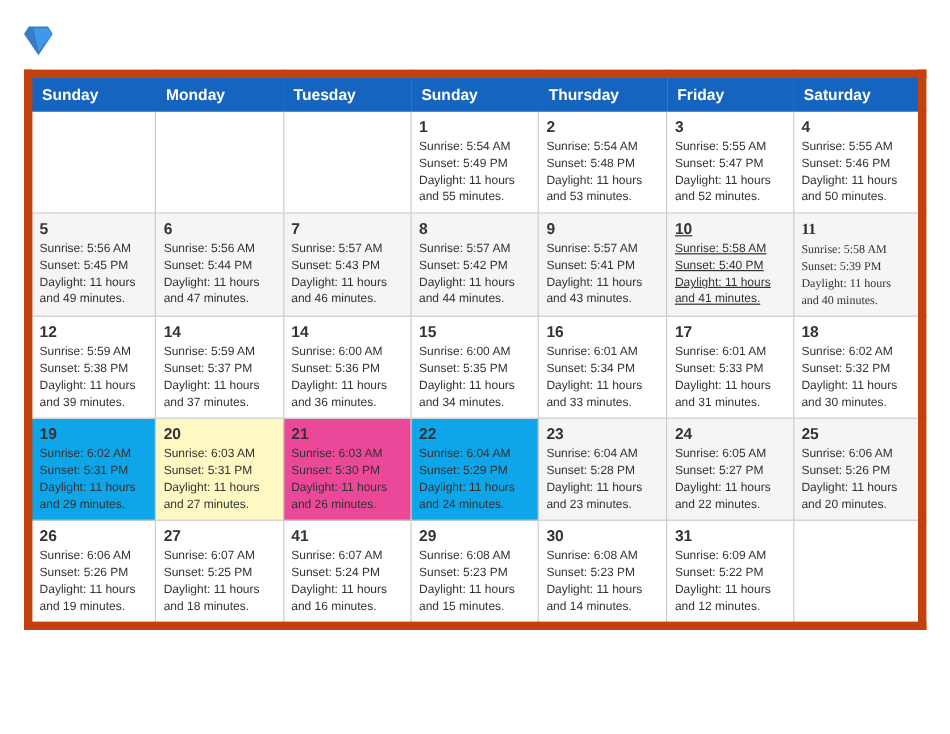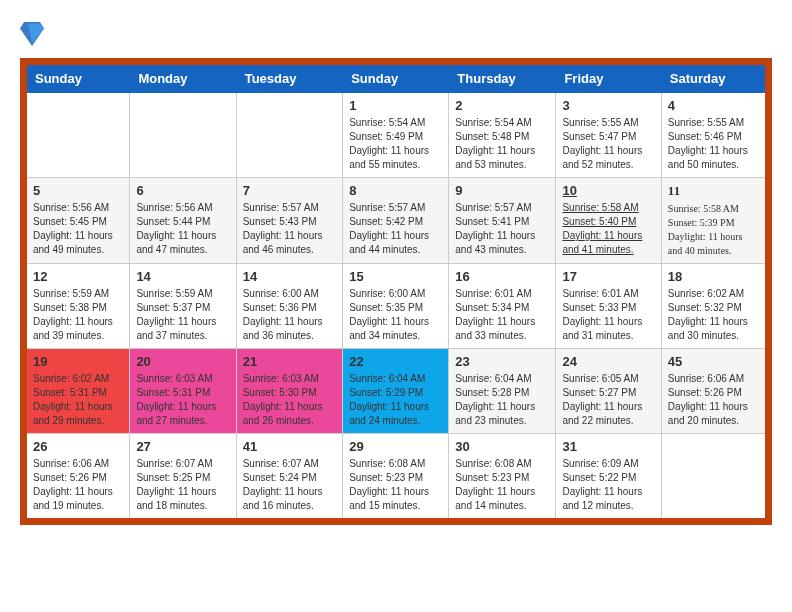--- a/index.html
+++ b/index.html
@@ -195,46 +195,46 @@
         <td>
           <span class="day-number">17</span>
           <div class="day-info">Sunrise: 6:01 AM<br>Sunset: 5:33 PM<br>Daylight: 11 hours and 31 minutes.</div>
         </td>
         <td>
           <span class="day-number">18</span>
           <div class="day-info">Sunrise: 6:02 AM<br>Sunset: 5:32 PM<br>Daylight: 11 hours and 30 minutes.</div>
         </td>
       </tr>
       <tr>
-        <td style="background: #ef4444;">
+        <td style="background: #0ea5e9;">
           <span class="day-number">19</span>
           <div class="day-info">Sunrise: 6:02 AM<br>Sunset: 5:31 PM<br>Daylight: 11 hours and 29 minutes.</div>
         </td>
-        <td style="background: #ec4899;">
+        <td style="background: #fef9c3;">
           <span class="day-number">20</span>
           <div class="day-info">Sunrise: 6:03 AM<br>Sunset: 5:31 PM<br>Daylight: 11 hours and 27 minutes.</div>
         </td>
         <td style="background: #ec4899;">
           <span class="day-number">21</span>
           <div class="day-info">Sunrise: 6:03 AM<br>Sunset: 5:30 PM<br>Daylight: 11 hours and 26 minutes.</div>
         </td>
         <td style="background: #0ea5e9;">
           <span class="day-number">22</span>
           <div class="day-info">Sunrise: 6:04 AM<br>Sunset: 5:29 PM<br>Daylight: 11 hours and 24 minutes.</div>
         </td>
         <td style="background: rgb(245, 245, 245);">
           <span class="day-number">23</span>
           <div class="day-info">Sunrise: 6:04 AM<br>Sunset: 5:28 PM<br>Daylight: 11 hours and 23 minutes.</div>
         </td>
         <td style="background: rgb(245, 245, 245);">
           <span class="day-number">24</span>
           <div class="day-info">Sunrise: 6:05 AM<br>Sunset: 5:27 PM<br>Daylight: 11 hours and 22 minutes.</div>
         </td>
         <td style="background: rgb(245, 245, 245);">
-          <span class="day-number">45</span>
+          <span class="day-number">25</span>
           <div class="day-info">Sunrise: 6:06 AM<br>Sunset: 5:26 PM<br>Daylight: 11 hours and 20 minutes.</div>
         </td>
       </tr>
       <tr>
         <td>
           <span class="day-number">26</span>
           <div class="day-info">Sunrise: 6:06 AM<br>Sunset: 5:26 PM<br>Daylight: 11 hours and 19 minutes.</div>
         </td>
         <td>
           <span class="day-number">27</span>

